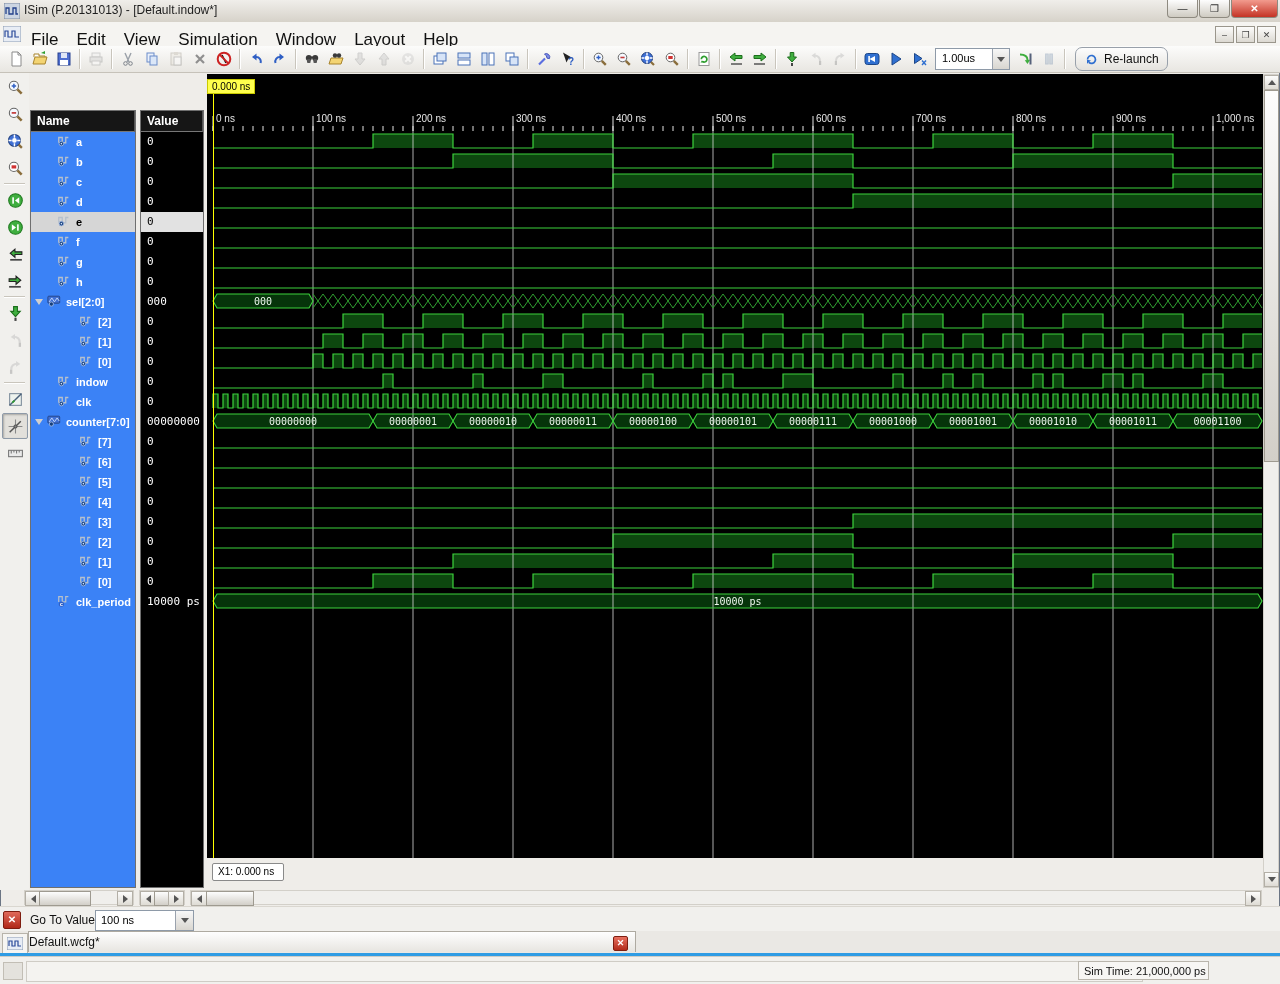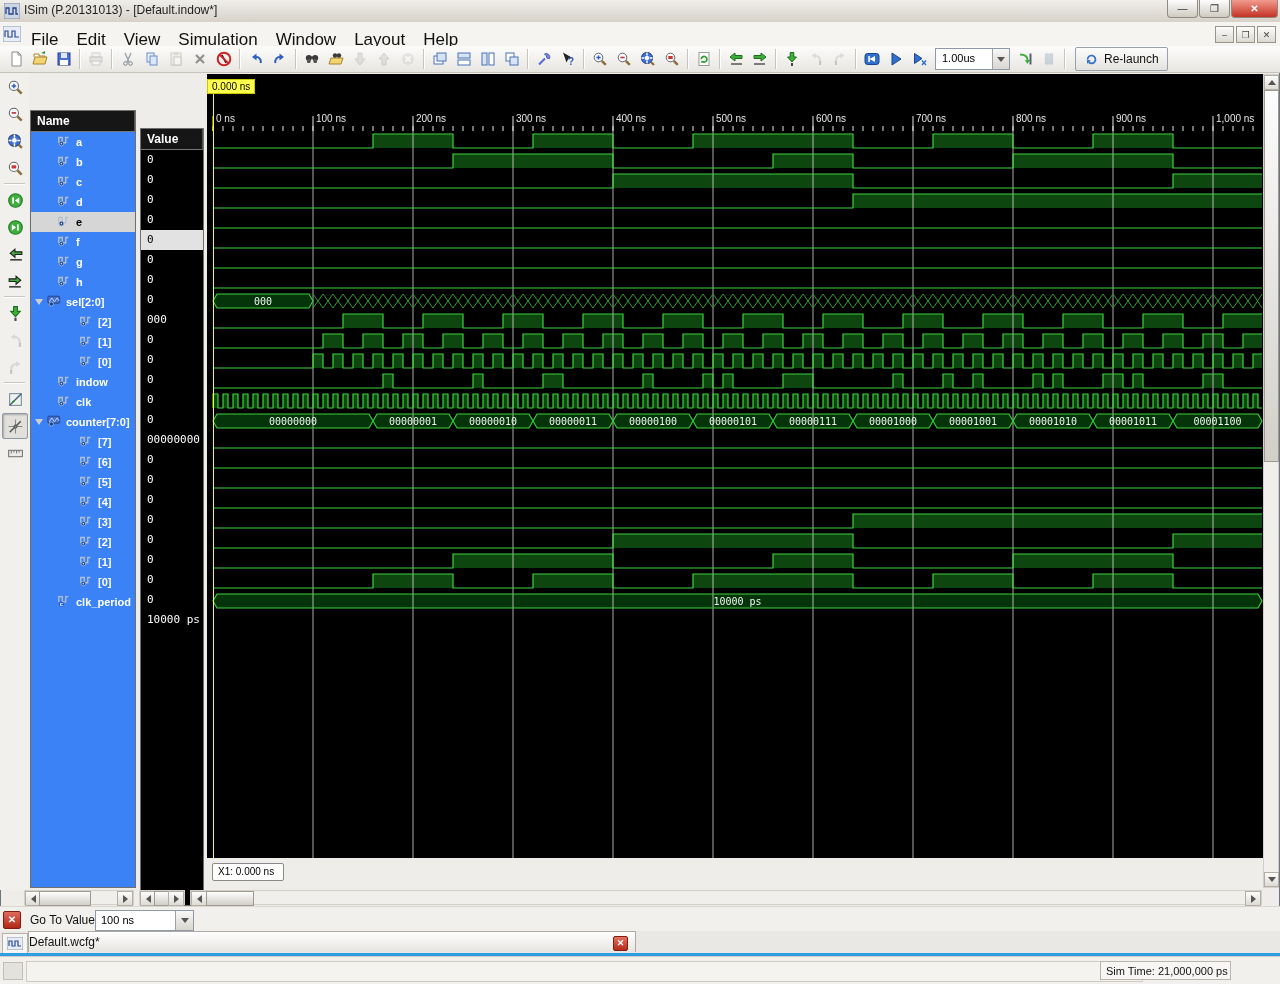--- a/index.html
+++ b/index.html
@@ -24,33 +24,33 @@
   
   #toolbar{left:0;top:46px;width:1280px;height:27px;
     background:linear-gradient(#fcfcfb,#e8e6e1);border-bottom:1px solid #c6c2b9;display:flex;align-items:center;padding-left:4px;box-sizing:border-box;}
   .tbi{width:22px;height:22px;display:flex;align-items:center;justify-content:center;border:1px solid transparent;border-radius:2px;}
   .tbi.disabled{opacity:.4;}
   .tbsep{width:1px;height:20px;background:#c9c5bc;margin:0 3px;border-right:1px solid #fff;}
   #time-combo{display:flex;height:20px;margin:16px 3px;border:1px solid #8e9aa8;background:#fff;}
   #time-combo .val{font-size:11px;padding:3px 6px 0 6px;width:44px;}
   #time-combo .drop{width:16px;background:linear-gradient(#f7f7f7,#d9d6d0);border-left:1px solid #9aa2ad;
     display:flex;align-items:center;justify-content:center;font-size:8px;color:#333;}
-  #relaunch-btn{display:flex;align-items:center;height:22px;border:1px solid #98a0aa;border-radius:2px;
+  #relaunch-btn{display:flex;align-items:center;height:22px;border:1px solid #98a0aa;border-radius:7px;
     background:linear-gradient(#fdfdfd,#e4e2dd);padding:0 8px;margin-left:6px;font-size:12px;color:#111;}
   #relaunch-btn svg{margin-right:5px;}
   
   #leftbar{left:0;top:73px;width:29px;height:817px;background:#f1f0ed;border-right:1px solid #d8d5cе;}
   .lbi{width:24px;height:24px;margin:1px 2px;display:flex;align-items:center;justify-content:center;border:1px solid transparent;border-radius:2px;}
   .lbi.pressed{border:1px solid #8e9aa8;background:#e2e0db;box-shadow:inset 1px 1px 2px rgba(0,0,0,.25);}
   .lbi.disabled{opacity:.4;}
   .lbsep{height:1px;background:#c9c5bc;margin:2px 4px;border-bottom:1px solid #fff;}
   
   #gray-top{left:29px;top:73px;width:178px;height:37px;background:#efede9;}
   #name-panel{left:30px;top:110px;width:106px;height:778px;background:#3b82f6;border:1px solid #6f6f6f;box-sizing:border-box;}
-  #value-panel{left:140px;top:128px;width:64px;height:778px;background:#000;border:1px solid #6f6f6f;box-sizing:border-box;}
+  #value-panel{left:140px;top:110px;width:64px;height:778px;background:#000;border:1px solid #6f6f6f;box-sizing:border-box;}
   .colhead{height:21px;background:#161616;border-bottom:1px solid #777;color:#fff;font-size:12px;font-weight:bold;
     padding:3px 0 0 6px;box-sizing:border-box;border-right:1px solid #555;}
   .sigrow{height:20px;display:flex;align-items:center;color:#fff;font-size:11px;font-weight:bold;white-space:nowrap;overflow:hidden;}
   .sigrow.selected{background:#d6d6d6;color:#000;}
   .valrow{height:20px;color:#fff;font-size:11px;font-family:"DejaVu Sans Mono",monospace;
     padding:3px 0 0 6px;box-sizing:border-box;white-space:nowrap;overflow:hidden;}
   .valrow.selected{background:#e2e2e2;color:#000;}
   .tri{width:0;height:0;border-left:4px solid transparent;border-right:4px solid transparent;
     border-top:6px solid #cfcfcf;margin:0 3px 0 4px;flex:none;}
   .sigicon{flex:none;margin-right:4px;}
@@ -86,21 +86,21 @@
   #tab1{left:28px;top:0px;width:608px;height:21px;background:linear-gradient(#fefefe,#e7e5e0);
     border:1px solid #aeaaa1;border-bottom:none;box-sizing:border-box;font-size:12px;color:#111;
     display:flex;align-items:center;position:absolute;}
   #tab1-close{position:absolute;right:7px;top:4px;width:13px;height:13px;background:linear-gradient(#e8705f,#b22c1b);
     border:1px solid #7e1d10;border-radius:2px;color:#fff;font-size:9px;font-weight:bold;text-align:center;line-height:12px;}
   #blue-line{left:0;top:953px;width:1280px;height:3px;background:#2f9ce4;}
   
   #statusbar{left:0;top:956px;width:1280px;height:28px;background:#f1f0ed;border-top:1px solid #cfccc5;}
   #status-grip{left:3px;top:5px;width:18px;height:16px;background:#e4e2dd;border:1px solid #c2beb5;}
   #status-left{left:26px;top:4px;width:1115px;height:19px;border:1px solid #cfccc5;background:#f4f3f0;}
-  #sim-time{left:1100px;top:4px;width:131px;height:19px;border:1px solid #b9b5ac;background:#f7f6f4;
+  #sim-time{left:1078px;top:4px;width:131px;height:19px;border:1px solid #b9b5ac;background:#f7f6f4;
     font-size:11px;color:#111;padding:3px 0 0 5px;box-sizing:border-box;}
 </style>
 </head>
 <body>
 
 <div id="frame"></div>
 
 <div class="abs" id="titlebar">
   <span class="abs" style="left:4px;top:3px">
     <svg width="16" height="16">

